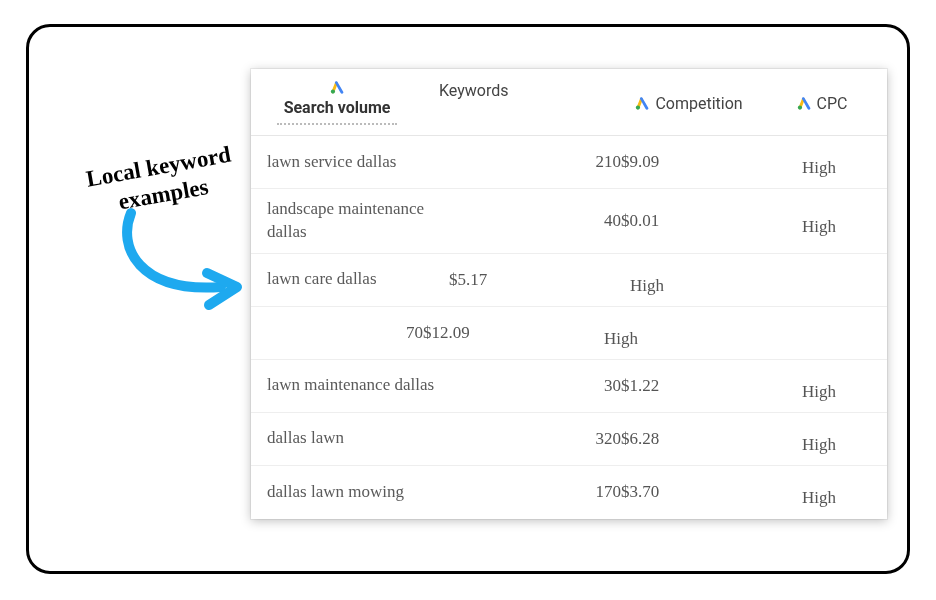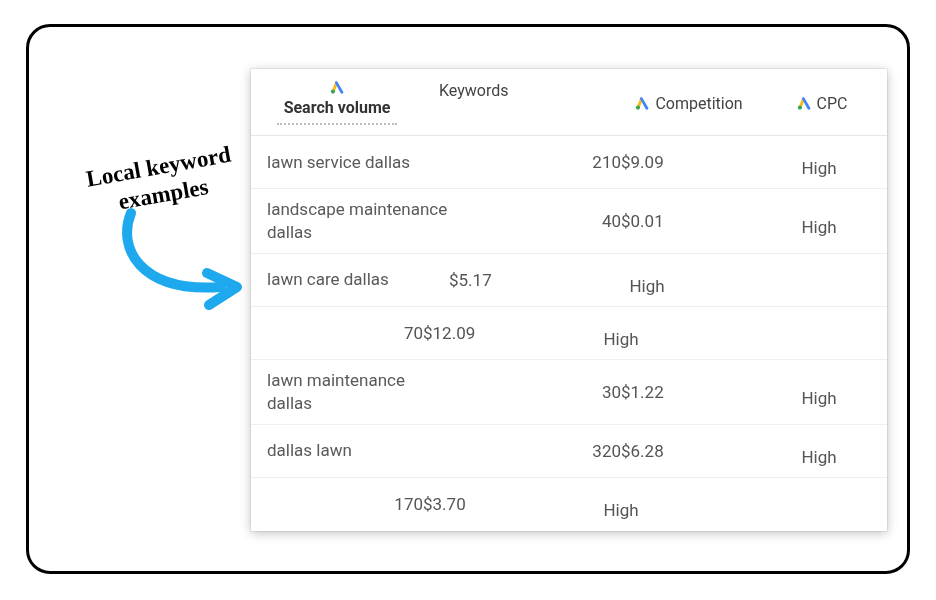--- a/index.html
+++ b/index.html
@@ -100,20 +100,21 @@
       display: flex;
       align-items: center;
       border-bottom: 1px solid #eee;
       min-height: 53px;
       padding: 9px 0;
     }
     .row:last-child { border-bottom: none; }
     .cell {
       font-size: 17px;
       color: #555;
+      font-family: Liberation Serif, serif;
     }
     .cell.keyword {
       width: 198px;
       padding-left: 16px;
       line-height: 1.35;
       color: #5a5a5a;
     }
     .cell.volume {
       width: 172px;
       text-align: right;
@@ -209,20 +210,21 @@
         <div class="cell cpc">$1.22</div>
         <div class="cell comp">High</div>
       </div>
       <div class="row">
         <div class="cell keyword">dallas lawn</div>
         <div class="cell volume">320</div>
         <div class="cell cpc">$6.28</div>
         <div class="cell comp">High</div>
       </div>
       <div class="row">
+        <div class="cell keyword">dallas lawn mowing</div>
         <div class="cell volume">170</div>
         <div class="cell cpc">$3.70</div>
         <div class="cell comp">High</div>
       </div>
     </div>
   </div>
 
 </div>
 
 </body></html>

